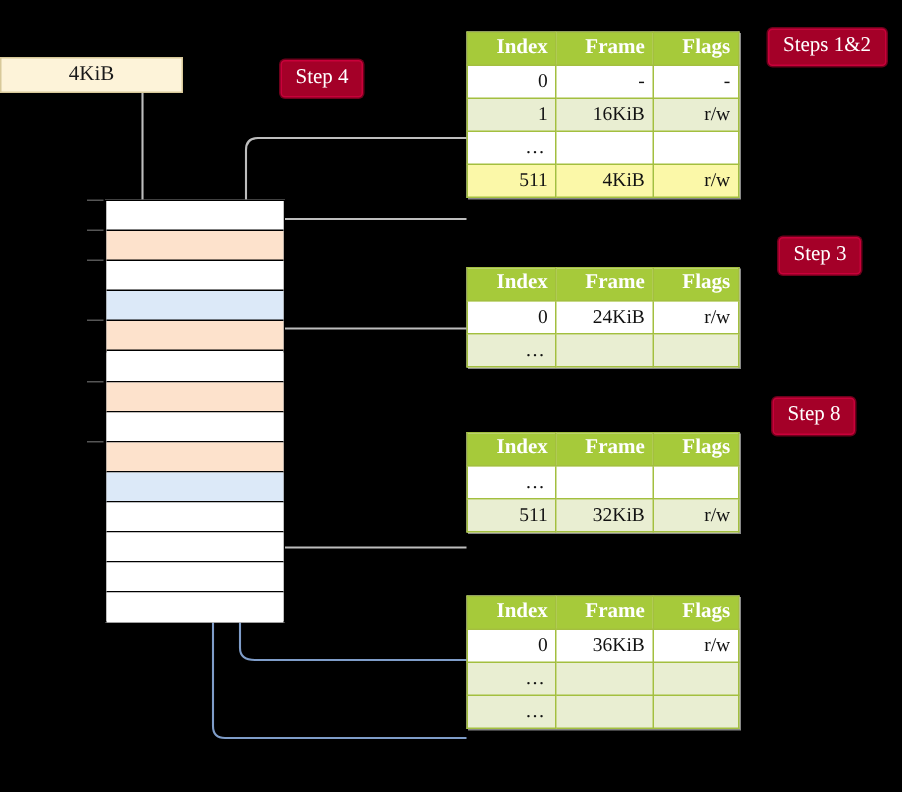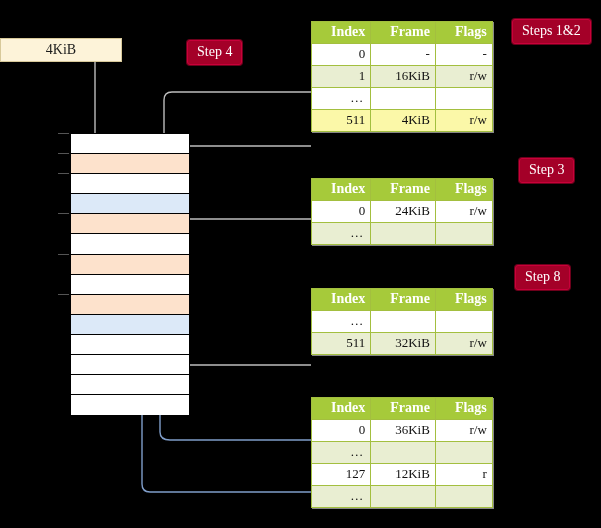--- a/index.html
+++ b/index.html
@@ -253,25 +253,20 @@
           <tr class="row-odd">
             <td class="c-idx">0</td>
             <td class="c-frm">36KiB</td>
             <td class="c-flg">r/w</td>
           </tr>
           <tr class="row-even">
             <td class="c-idx"><span class="ellipsis">…</span></td>
             <td class="c-frm"></td>
             <td class="c-flg"></td>
           </tr>
-          <tr class="row-odd">
-            <td class="c-idx">127</td>
-            <td class="c-frm">12KiB</td>
-            <td class="c-flg">r</td>
-          </tr>
           <tr class="row-even">
             <td class="c-idx"><span class="ellipsis">…</span></td>
             <td class="c-frm"></td>
             <td class="c-flg"></td>
           </tr>
         </tbody>
       </table>
     </div>
 
   <div id="badges-root">

